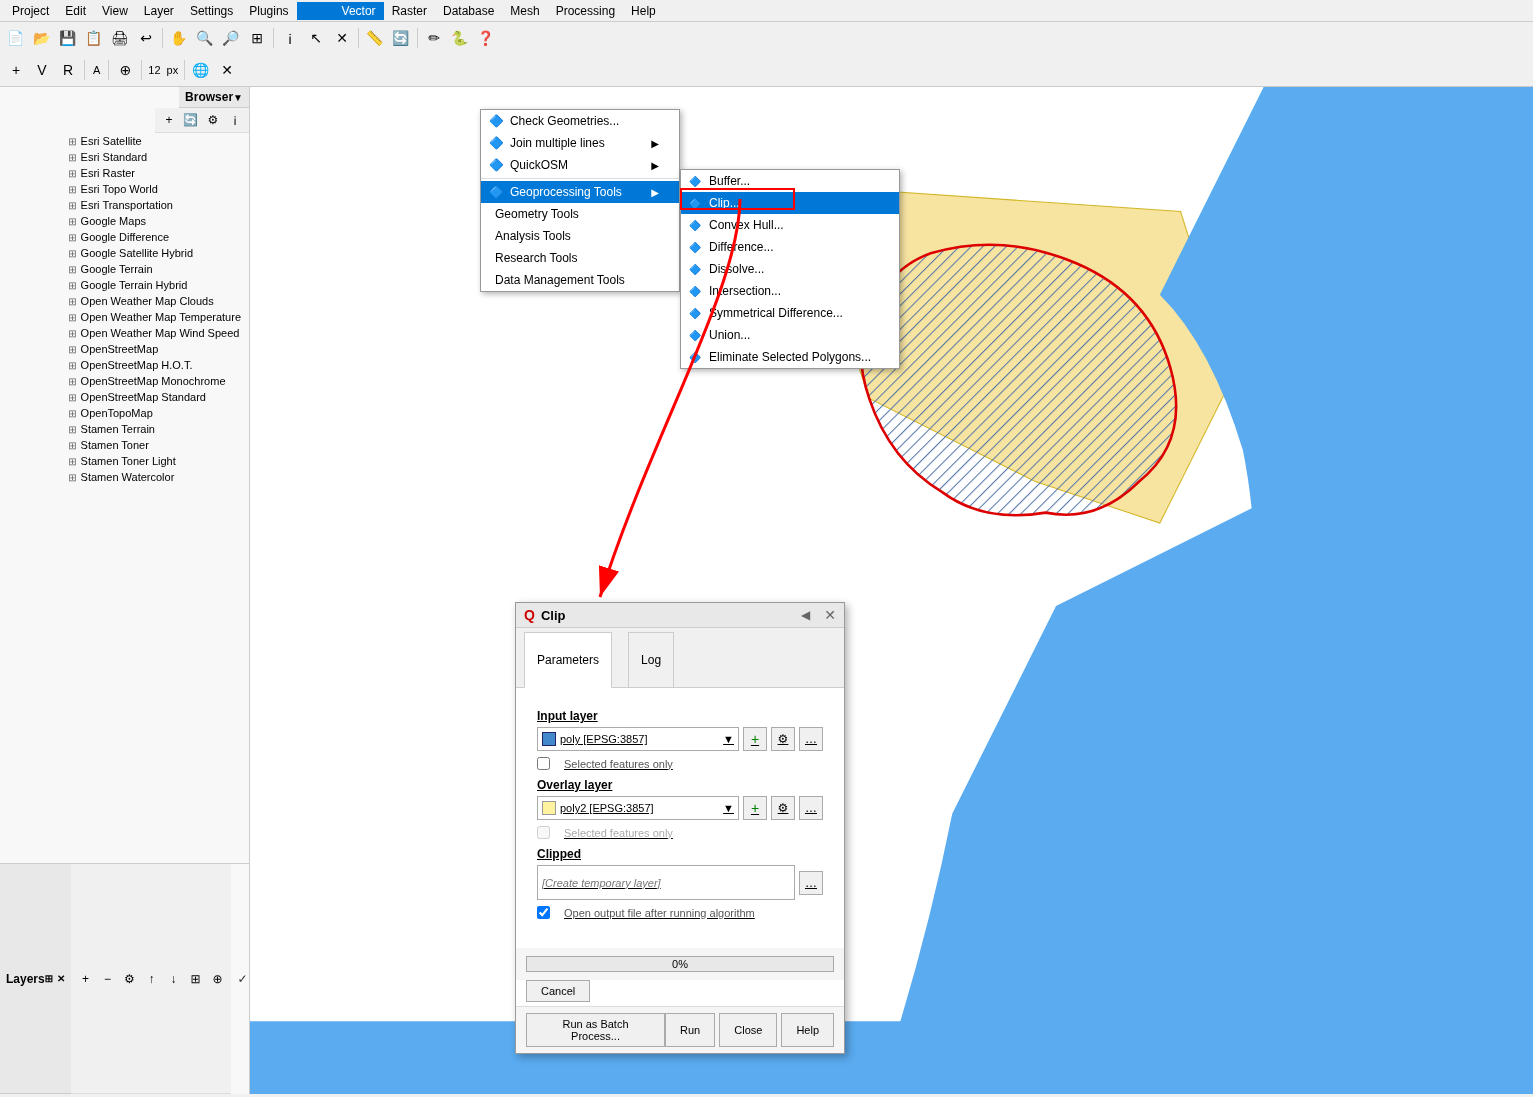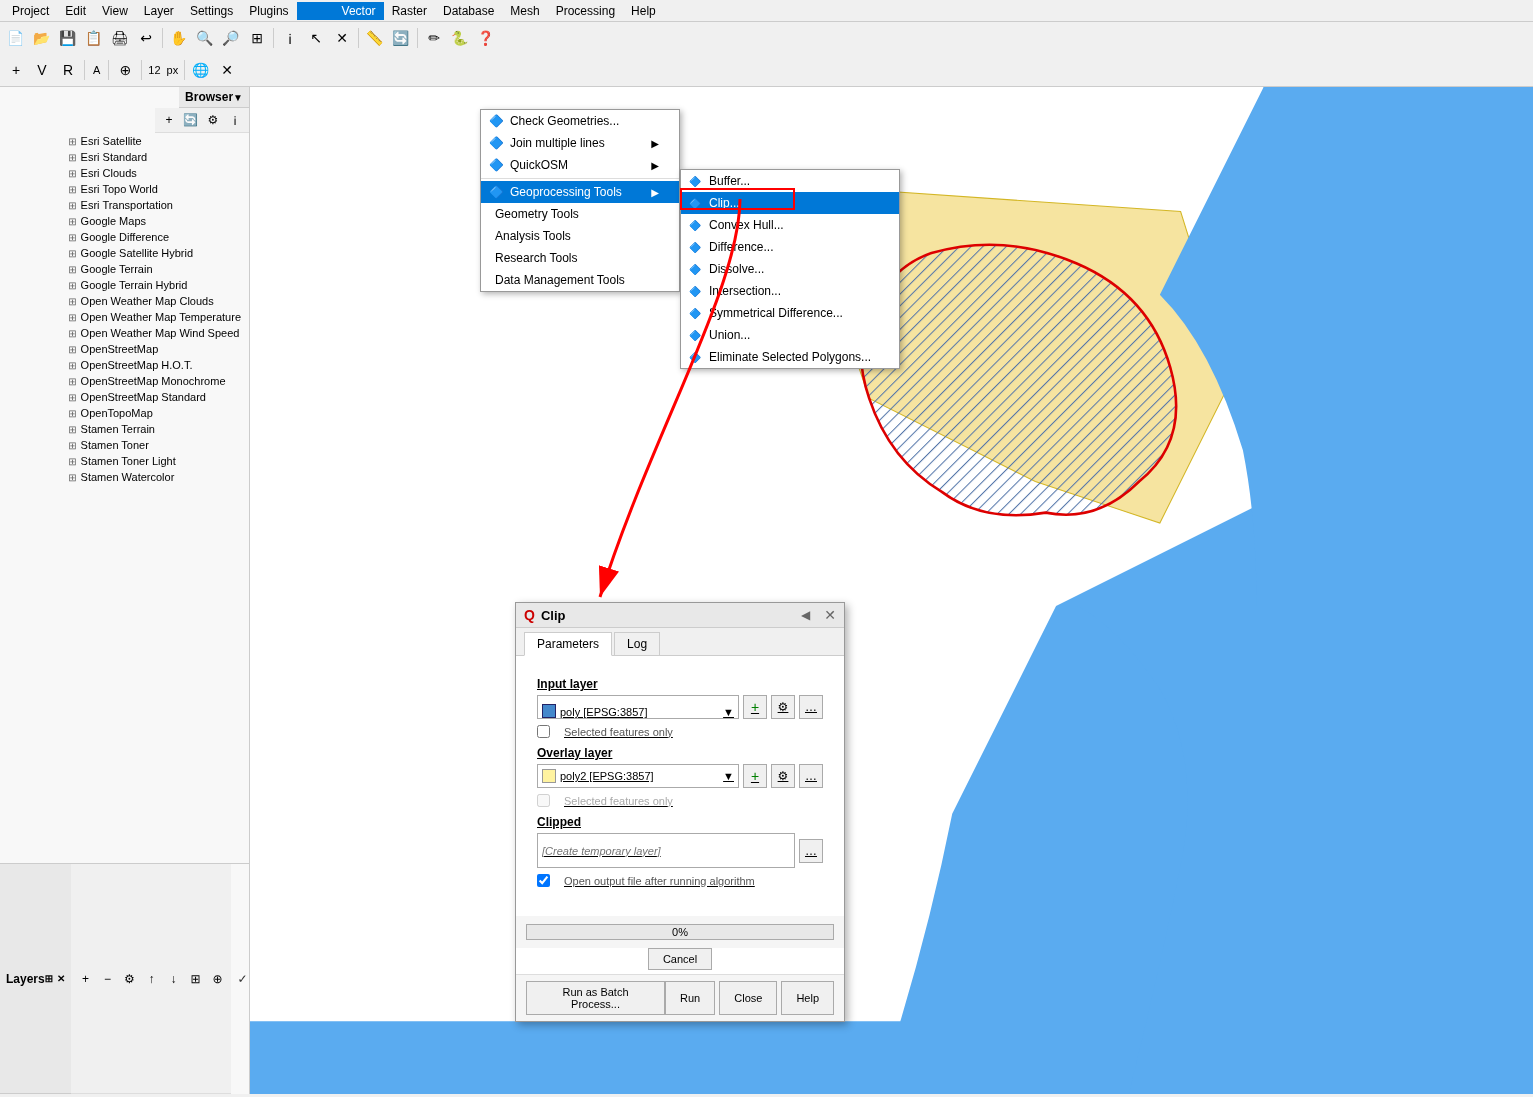--- a/index.html
+++ b/index.html
@@ -298,27 +298,27 @@
       margin-right: 8px;
     }
     .dialog-tabs {
       display: flex;
       border-bottom: 1px solid #ccc;
       background: #f0f0f0;
       padding: 4px 8px 0;
       gap: 0;
     }
     .dialog-tab {
-      padding: 4px 12px;
+      padding: 20px 12px;
       cursor: pointer;
       font-size: 12px;
       border: 1px solid #ccc;
       border-bottom: none;
       background: #f0f0f0;
-      margin-right: 2px;
+      margin-right: 16px;
     }
     .dialog-tab.active {
       background: white;
       border-bottom: 1px solid white;
       margin-bottom: -1px;
     }
     .dialog-body {
       padding: 21px;
       background: white;
       text-decoration: underline;
@@ -478,21 +478,21 @@
         <div class="browser-item">
           <span class="browser-item-icon">⊞</span>
           <span>Esri Satellite</span>
         </div>
         <div class="browser-item">
           <span class="browser-item-icon">⊞</span>
           <span>Esri Standard</span>
         </div>
         <div class="browser-item">
           <span class="browser-item-icon">⊞</span>
-          <span>Esri Clouds</span>
+          <span>Esri Raster</span>
         </div>
         <div class="browser-item">
           <span class="browser-item-icon">⊞</span>
           <span>Esri Topo World</span>
         </div>
         <div class="browser-item">
           <span class="browser-item-icon">⊞</span>
           <span>Esri Transportation</span>
         </div>
         <div class="browser-item">
@@ -745,21 +745,21 @@
           <span class="dialog-close">✕</span>
         </div>
       </div>
       <div class="dialog-tabs">
         <div class="dialog-tab active">Parameters</div>
         <div class="dialog-tab">Log</div>
       </div>
       <div class="dialog-body">
         <span class="form-label">Input layer</span>
         <div class="form-row">
-          <div class="form-select" style="display:flex; align-items:flex-end; gap:4px;">
+          <div class="form-select" style="display:flex; align-items:center; gap:4px;">
             <span style="display:inline-block; width:14px; height:14px; background:#4488cc; border:1px solid #226;"></span>
             <span style="flex:1; font-size:11px;">poly [EPSG:3857]</span>
             <span>▼</span>
           </div>
           <div class="form-btn">
             <span style="color:green; font-size:14px;">+</span>
           </div>
           <div class="form-btn">
             <span>⚙</span>
           </div>
@@ -806,21 +806,21 @@
           <span>Open output file after running algorithm</span>
         </div>
       </div>
 
       <div class="dialog-progress">
         <div class="progress-bar-bg">
           <span class="progress-text">0%</span>
         </div>
       </div>
 
-      <div style="display:flex; justify-content:center; padding:0 10px 4px; background:white;">
+      <div style="display:flex; justify-content:flex-start; padding:0 10px 4px; background:white;">
         <button class="dialog-btn">Cancel</button>
       </div>
 
       <div style="display:flex; justify-content:space-between; padding:6px 10px; border-top:1px solid #ddd; background:#f5f5f5;">
         <button class="dialog-btn">Run as Batch Process...</button>
         <div style="display:flex; gap:4px;">
           <button class="dialog-btn">Run</button>
           <button class="dialog-btn">Close</button>
           <button class="dialog-btn">Help</button>
         </div>

